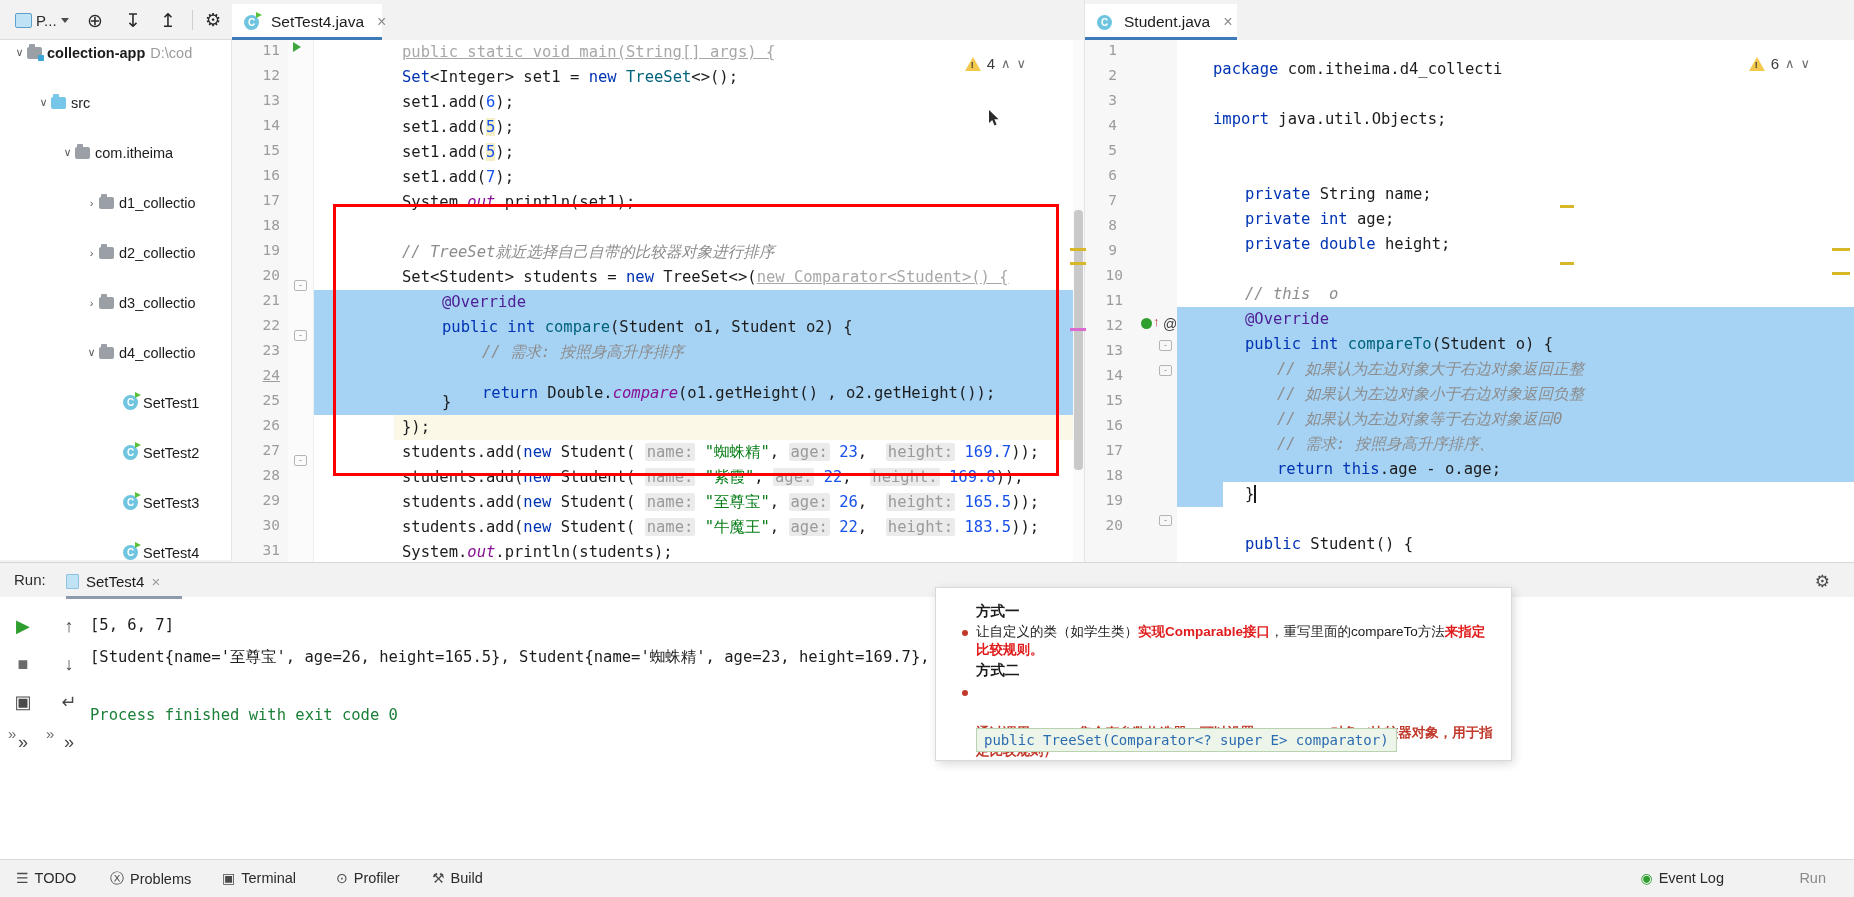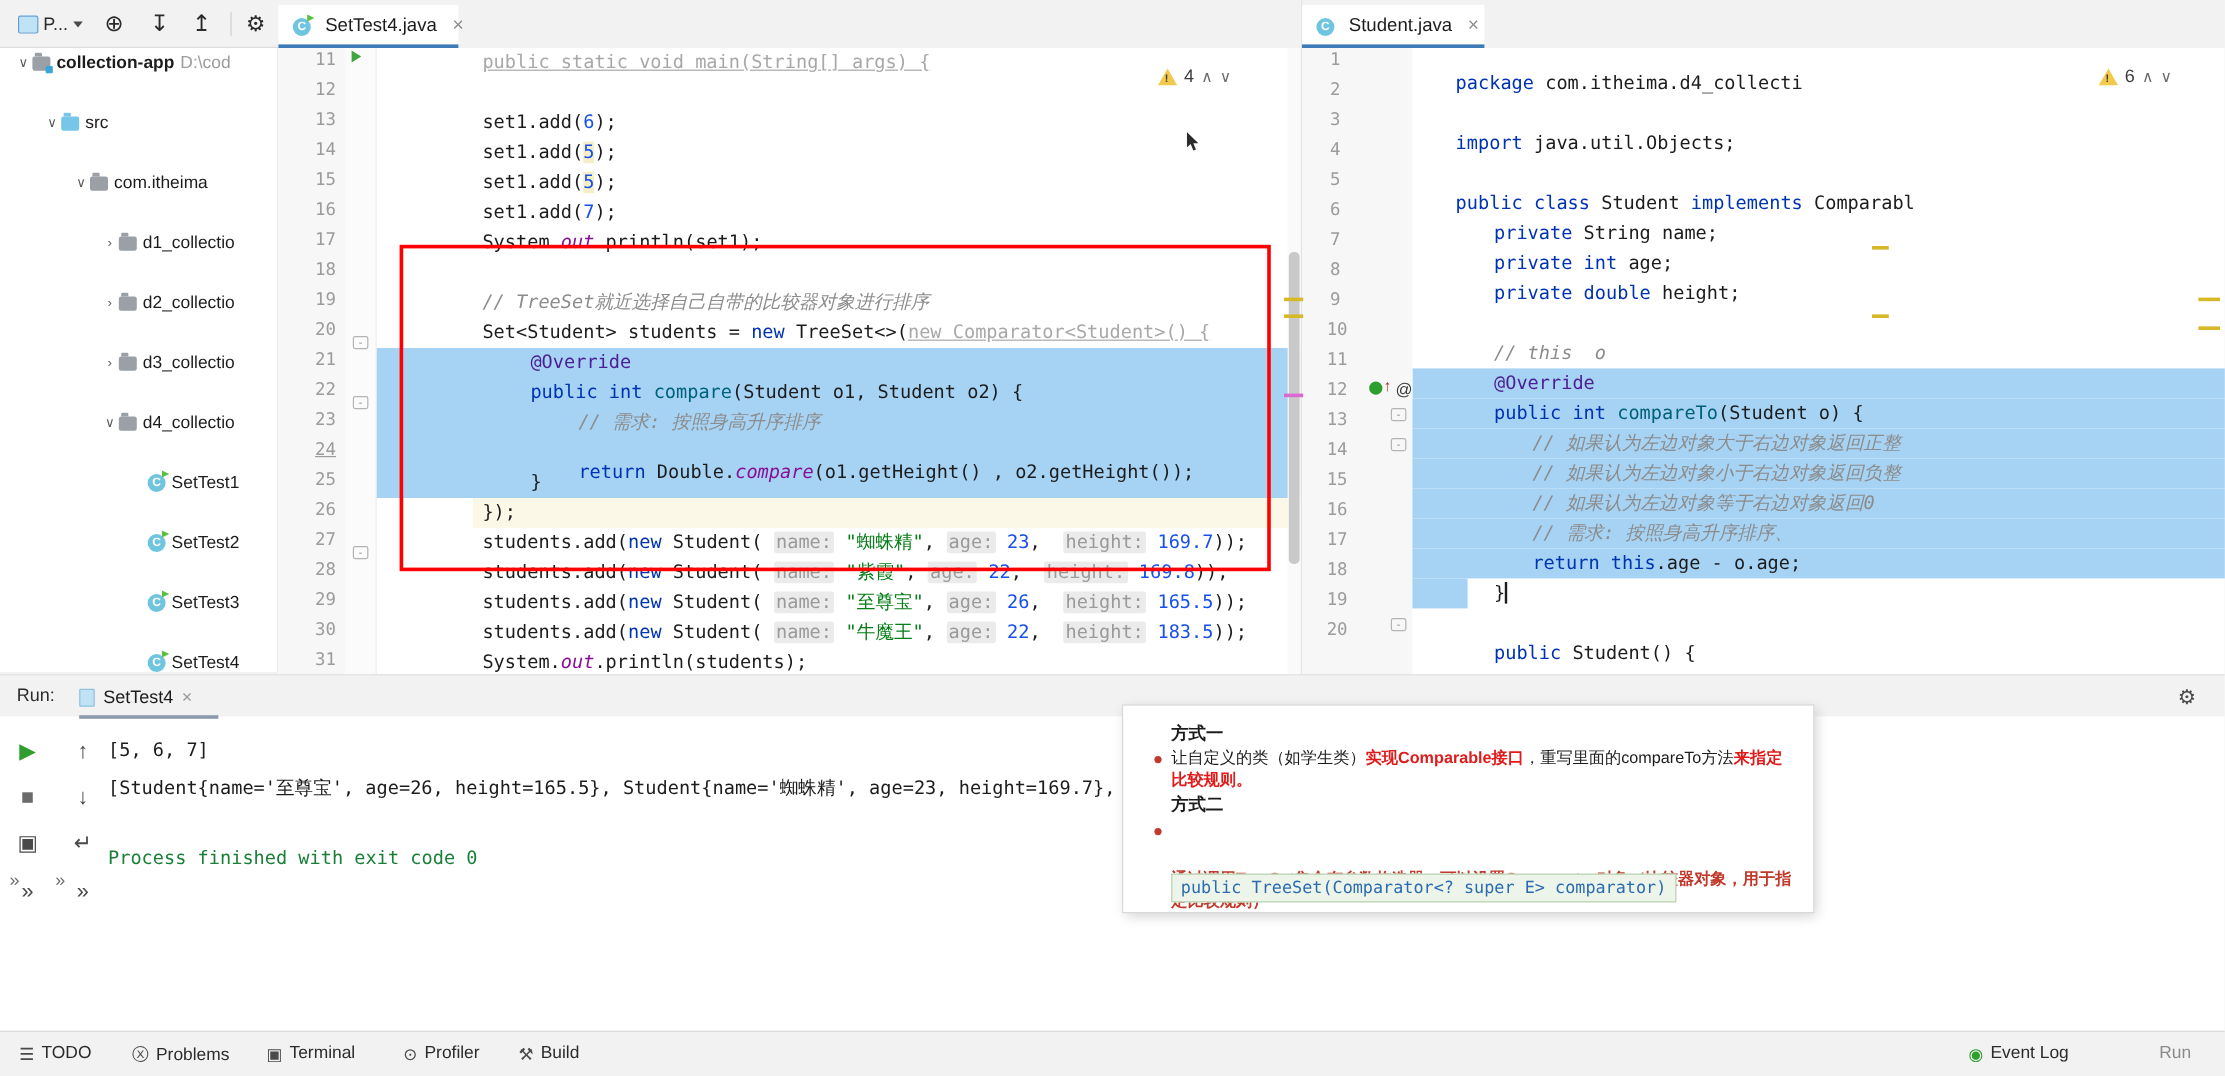--- a/index.html
+++ b/index.html
@@ -272,20 +272,21 @@
       <div class="selrow" style="top:275px;left:-82px;width:852px;"></div>
       <div class="selrow" style="top:300px;left:-82px;width:852px;"></div>
       <div class="selrow" style="top:325px;left:-82px;width:852px;"></div>
       <div class="selrow" style="top:350px;left:-82px;width:852px;"></div>
       
       <div class="caretrow" style="top:375px;left:80px;width:690px;"></div>
       
       <div style="position:absolute;top:225px;left:586px;width:184px;height:25px;background:#ffffff;"></div>
 
       <div class="cl fade" style="top:0px;left:88px;">public static void main(String[] args) {</div>
+      <div class="cl" style="top:25px;left:88px;"><span class="kw">Set</span>&lt;Integer&gt; set1 = <span class="kw">new</span> <span class="meth">TreeSet</span>&lt;&gt;();</div>
       <div class="cl" style="top:50px;left:88px;">set1.add(<span class="num">6</span>);</div>
       <div class="cl" style="top:75px;left:88px;">set1.add(<span class="num yhl">5</span>);</div>
       <div class="cl" style="top:100px;left:88px;">set1.add(<span class="num yhl">5</span>);</div>
       <div class="cl" style="top:125px;left:88px;">set1.add(<span class="num">7</span>);</div>
       <div class="cl" style="top:150px;left:88px;">System.<span class="stat">out</span>.println(set1);</div>
       <div class="cl cmt" style="top:200px;left:88px;">// TreeSet就近选择自己自带的比较器对象进行排序</div>
       <div class="cl" style="top:225px;left:88px;">Set&lt;Student&gt; students = <span class="kw">new</span> TreeSet&lt;&gt;(<span class="fade">new Comparator&lt;Student&gt;() {</span></div>
       <div class="cl ann" style="top:250px;left:128px;">@Override</div>
       <div class="cl" style="top:275px;left:128px;"><span class="kw">public</span> <span class="kw">int</span> <span class="meth">compare</span>(Student o1, Student o2) {</div>
       <div class="cl cmt" style="top:300px;left:168px;">// 需求: 按照身高升序排序</div>
@@ -361,21 +362,20 @@
       <div class="selrow" style="top:275px;left:-22px;width:700px;"></div>
       <div class="selrow" style="top:300px;left:-22px;width:700px;"></div>
       <div class="selrow" style="top:325px;left:-22px;width:700px;"></div>
       <div class="selrow" style="top:350px;left:-22px;width:700px;"></div>
       <div class="selrow" style="top:375px;left:-22px;width:700px;"></div>
       <div class="selrow" style="top:400px;left:-22px;width:700px;"></div>
       <div class="selrow" style="top:425px;left:-22px;width:68px;"></div>
 
       <div class="cl" style="top:0px;left:36px;"><span class="kw">package</span> com.itheima.d4_collecti</div>
       <div class="cl" style="top:50px;left:36px;"><span class="kw">import</span> java.util.Objects;</div>
-      <div class="cl" style="top:100px;left:36px;"><span class="kw">public</span> <span class="kw">class</span> Student <span class="kw">implements</span> Comparabl</div>
       <div class="cl" style="top:125px;left:68px;"><span class="kw">private</span> String name;</div>
       <div class="cl" style="top:150px;left:68px;"><span class="kw">private</span> <span class="kw">int</span> age;</div>
       <div class="cl" style="top:175px;left:68px;"><span class="kw">private</span> <span class="kw">double</span> height;</div>
       <div class="cl cmt" style="top:225px;left:68px;">// this  o</div>
       <div class="cl ann" style="top:250px;left:68px;">@Override</div>
       <div class="cl cmt" style="top:300px;left:100px;">// 如果认为左边对象大于右边对象返回正整</div>
       <div class="cl" style="top:275px;left:68px;"><span class="kw">public</span> <span class="kw">int</span> <span class="meth">compareTo</span>(Student o) {</div>
       <div class="cl cmt" style="top:325px;left:100px;">// 如果认为左边对象小于右边对象返回负整</div>
       <div class="cl cmt" style="top:350px;left:100px;">// 如果认为左边对象等于右边对象返回0</div>
       <div class="cl cmt" style="top:375px;left:100px;">// 需求: 按照身高升序排序、</div>

